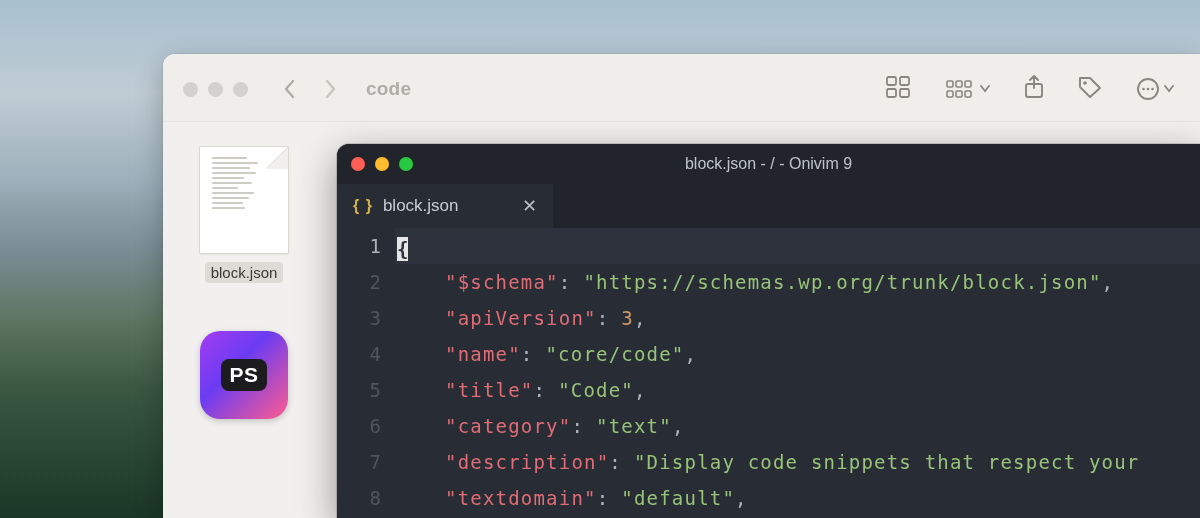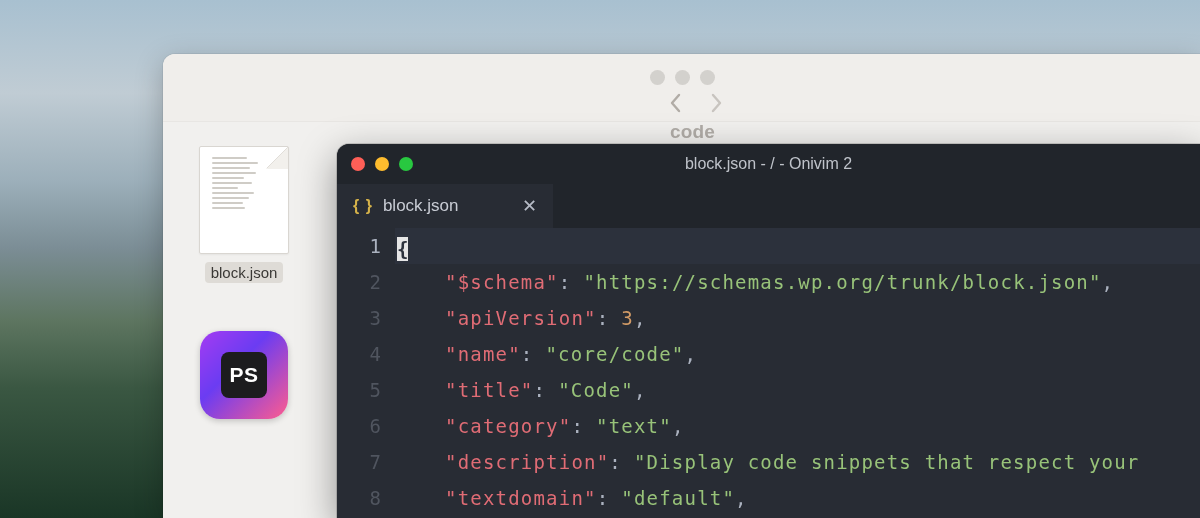--- a/index.html
+++ b/index.html
@@ -25,24 +25,23 @@
       background: #f1f0ee;
       border-top-left-radius: 12px;
       box-shadow: 0 8px 28px rgba(0,0,0,0.25), 0 0 0 1px rgba(0,0,0,0.05);
       overflow: hidden;
     }
     .finder-toolbar {
       height: 68px;
       background: #f0eeeb;
       display: flex;
       align-items: center;
-      padding: 16px 18px 0 20px;
+      padding: 3px 18px 0 20px;
       gap: 8px;
       border-bottom: 1px solid rgba(0,0,0,0.03);
-      flex-direction: column;
     }
     .traffic-lights {
       display: flex;
       gap: 10px;
     }
     .traffic-dot {
       width: 15px; height: 15px; border-radius: 50%;
       background: #d3d1cd;
     }
     .finder-nav {
@@ -98,21 +97,21 @@
     .file-icon-generic .line {
       height: 2px; background: #cfccc6; margin-bottom: 3px; border-radius: 1px;
     }
     .file-icon-ps {
       width: 88px; height: 88px; border-radius: 20px;
       background: linear-gradient(135deg, #a43cf2 0%, #6b3cf2 40%, #ff5c8e 100%);
       display: flex; align-items: center; justify-content: center;
       box-shadow: 0 2px 6px rgba(0,0,0,0.2);
     }
     .file-icon-ps .ps-badge {
-      width: 46px; height: 46px; border-radius: 8px;
+      width: 46px; height: 32px; border-radius: 8px;
       background: #1c1c1e;
       color: #fff;
       font-weight: 800;
       font-size: 21px;
       display: flex; align-items: center; justify-content: center;
       letter-spacing: 0.5px;
     }
     .file-label {
       margin-top: 8px;
       font-size: 15px;
@@ -332,21 +331,21 @@
   </div>
 </div>
 
 <div class="editor-window">
   <div class="editor-titlebar">
     <div class="editor-traffic">
       <div class="ed-dot ed-red"></div>
       <div class="ed-dot ed-yellow"></div>
       <div class="ed-dot ed-green"></div>
     </div>
-    <div class="editor-title-text">block.json - / - Onivim 2</div>
+    <div class="editor-title-text">block.json - / - Onivim 9</div>
   </div>
   <div class="editor-tabs">
     <div class="editor-tab">
       <span class="tab-json-icon">{ }</span>
       <span>block.json</span>
       <span class="tab-close">✕</span>
     </div>
   </div>
   <div class="editor-body">
     <div class="gutter" id="gutter">

